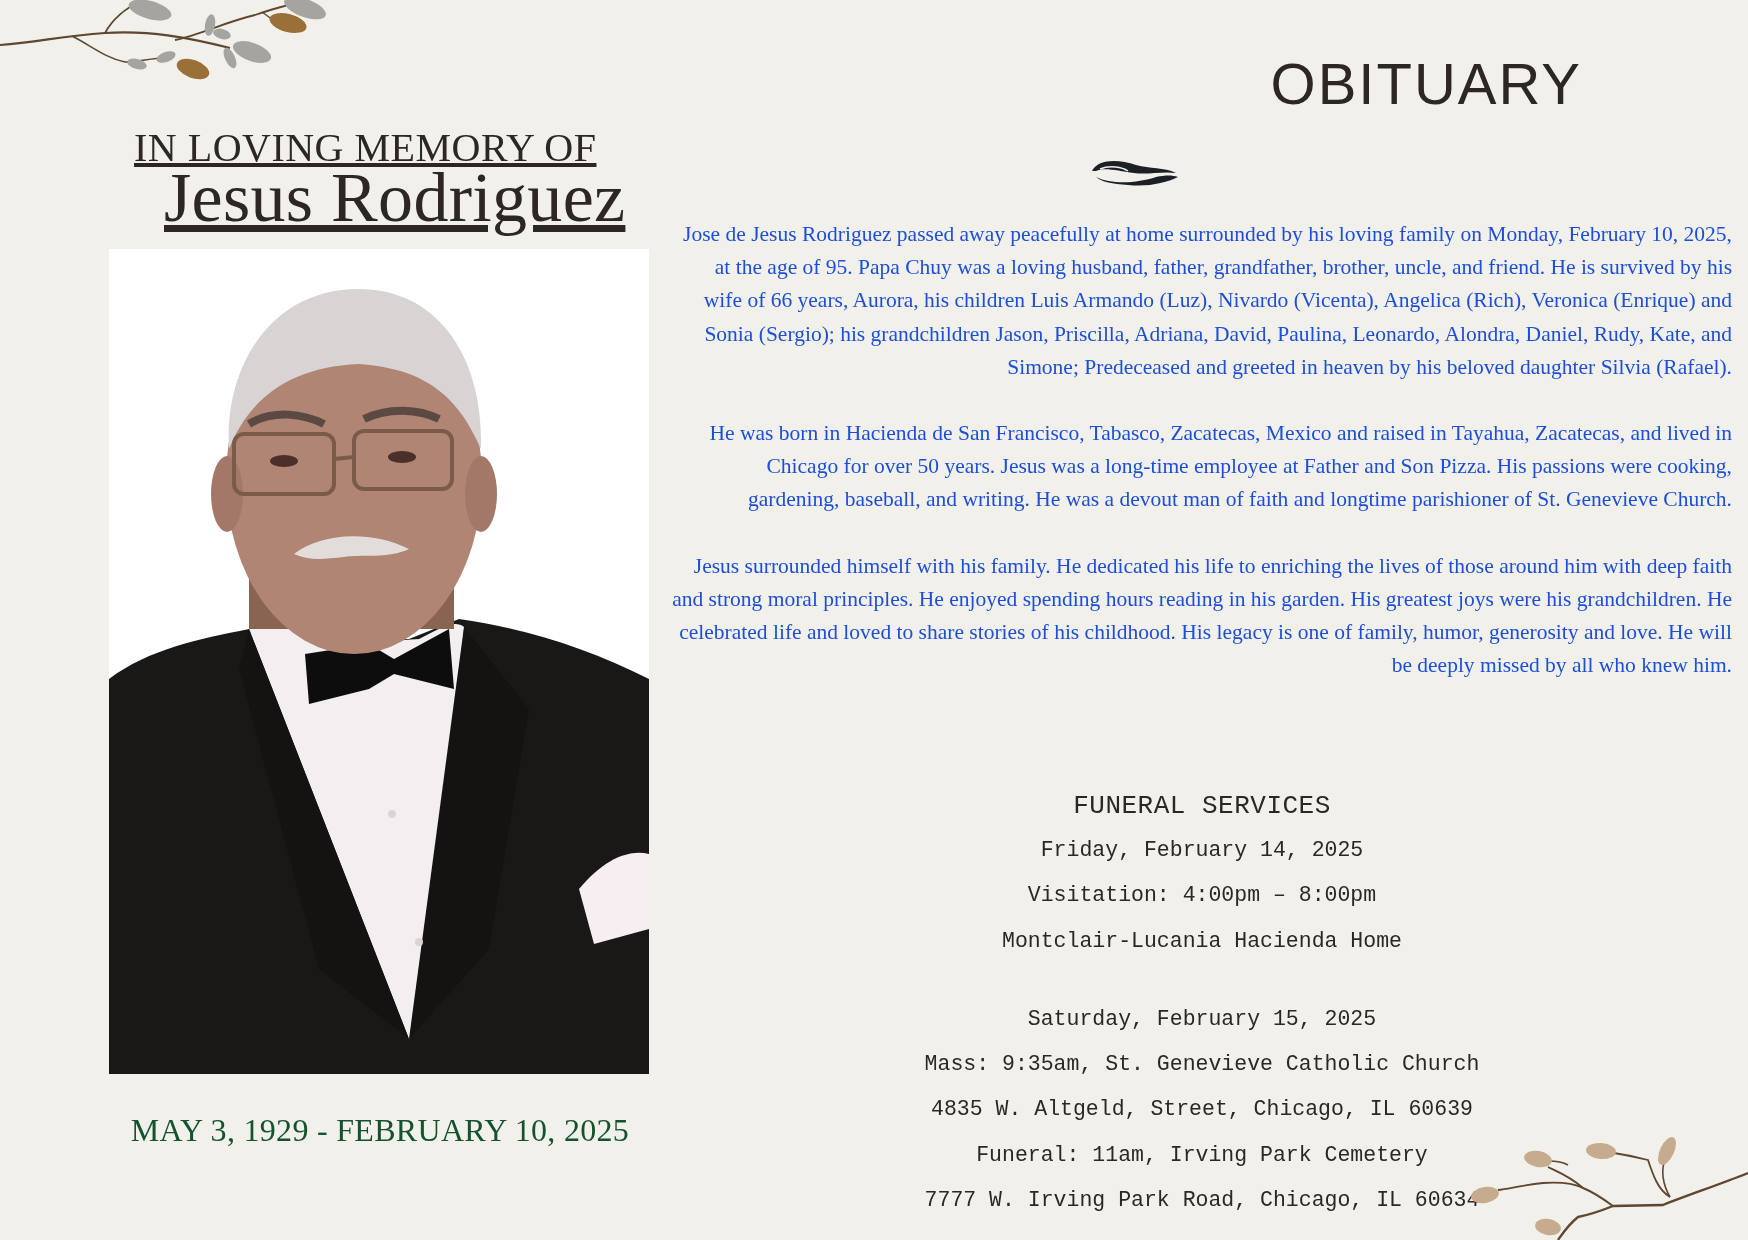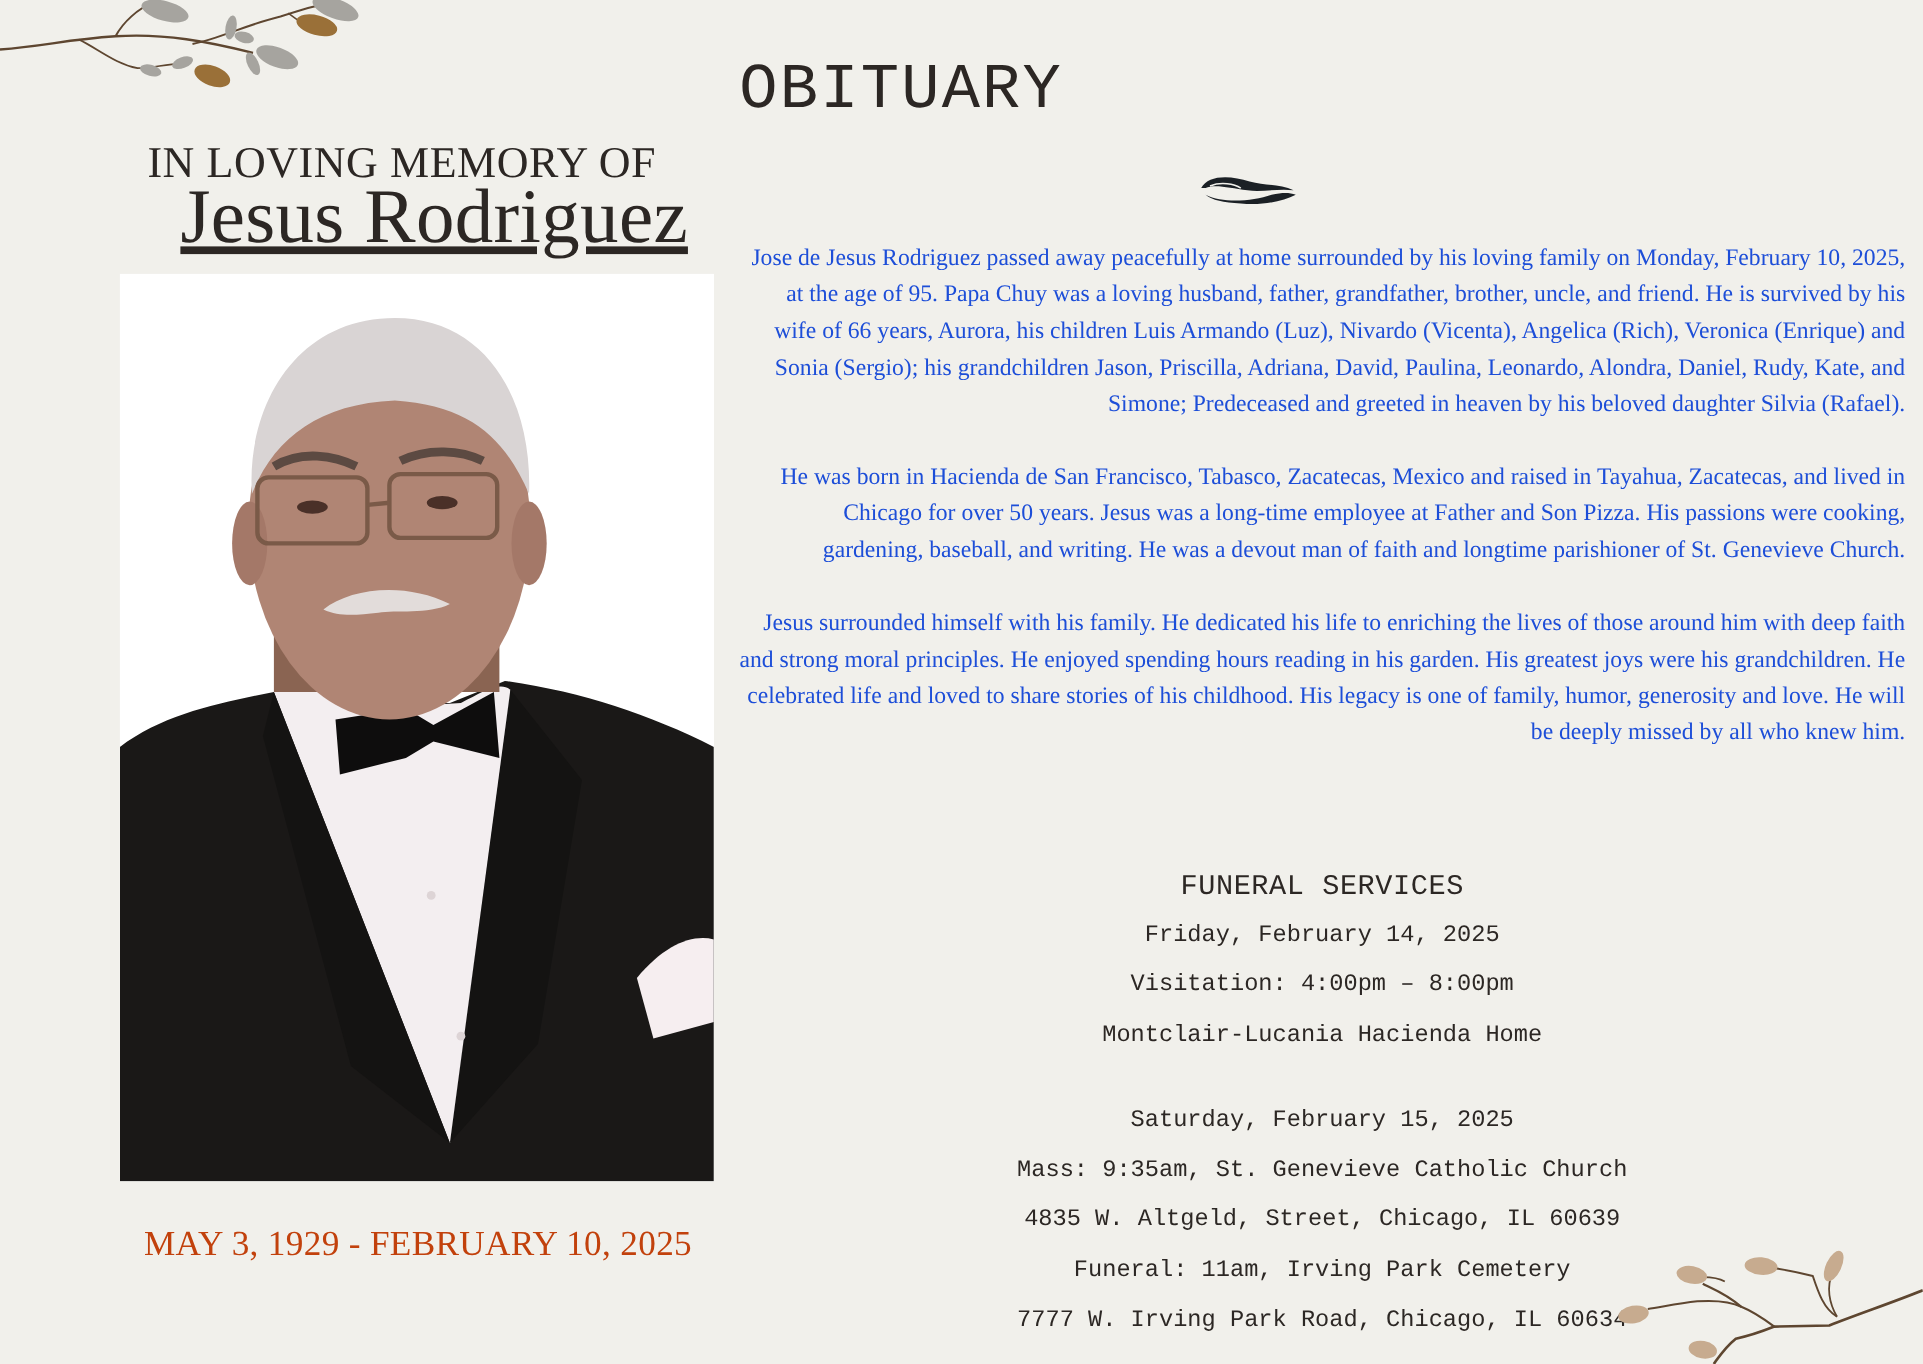--- a/index.html
+++ b/index.html
@@ -10,42 +10,42 @@
     color: #2c2724;
     position: relative;
   }
   .branch-top { position: absolute; left: 0; top: 0; width: 340px; height: 90px; }
   .branch-bottom { position: absolute; right: 0; bottom: 0; width: 300px; height: 125px; }
 
   .left-col { position: absolute; left: 0; top: 0; width: 680px; height: 1240px; }
   .memory-line {
     position: absolute; left: 134px; top: 124px;
     font-family: "Liberation Serif", serif;
-    font-size: 40px; letter-spacing: 0.5px; color: #2c2724; white-space: nowrap;
+    font-size: 40px; letter-spacing: 0.5px; color: #2c2724; white-space: nowrap; text-decoration: underline;
   }
   .name {
     position: absolute; left: 164px; top: 158px;
     font-family: "Liberation Serif", serif;
     font-size: 70px; color: #2c2724; white-space: nowrap; letter-spacing: 0.3px; text-decoration: underline;
   }
   .portrait {
     position: absolute; left: 109px; top: 249px; width: 540px; height: 825px;
     background: #ffffff; overflow: hidden;
   }
   .portrait svg { width: 100%; height: 100%; display: block; }
   .dates {
     position: absolute; left: 0; width: 760px; top: 1112px; text-align: center;
     font-family: "Liberation Serif", serif;
-    font-size: 32px; color: #c2410c; white-space: nowrap; letter-spacing: 0.3px;
+    font-size: 32px; color: #14532d; white-space: nowrap; letter-spacing: 0.3px;
   }
 
   .right-col { position: absolute; left: 672px; top: 0; width: 1060px; }
   .obit-title {
-    position: absolute; left: 0; width: 910px; top: 50px; text-align: left;
-    font-family: Liberation Mono, monospace;
+    position: absolute; left: 0; width: 910px; top: 50px; text-align: right;
+    font-family: Liberation Sans, sans-serif;
     font-size: 58px; letter-spacing: 2px; color: #2c2724;
   }
   .flourish { position: absolute; left: 416px; top: 155px; width: 92px; height: 32px; }
   .obit-body {
     position: absolute; left: 0; top: 218px; width: 1060px;
     text-align: right; font-family: "Liberation Serif", serif;
     font-size: 21.5px; line-height: 33.2px; color: #1d4ed8;
   }
   .obit-body p { margin: 0 0 33px 0; }
   .services {

